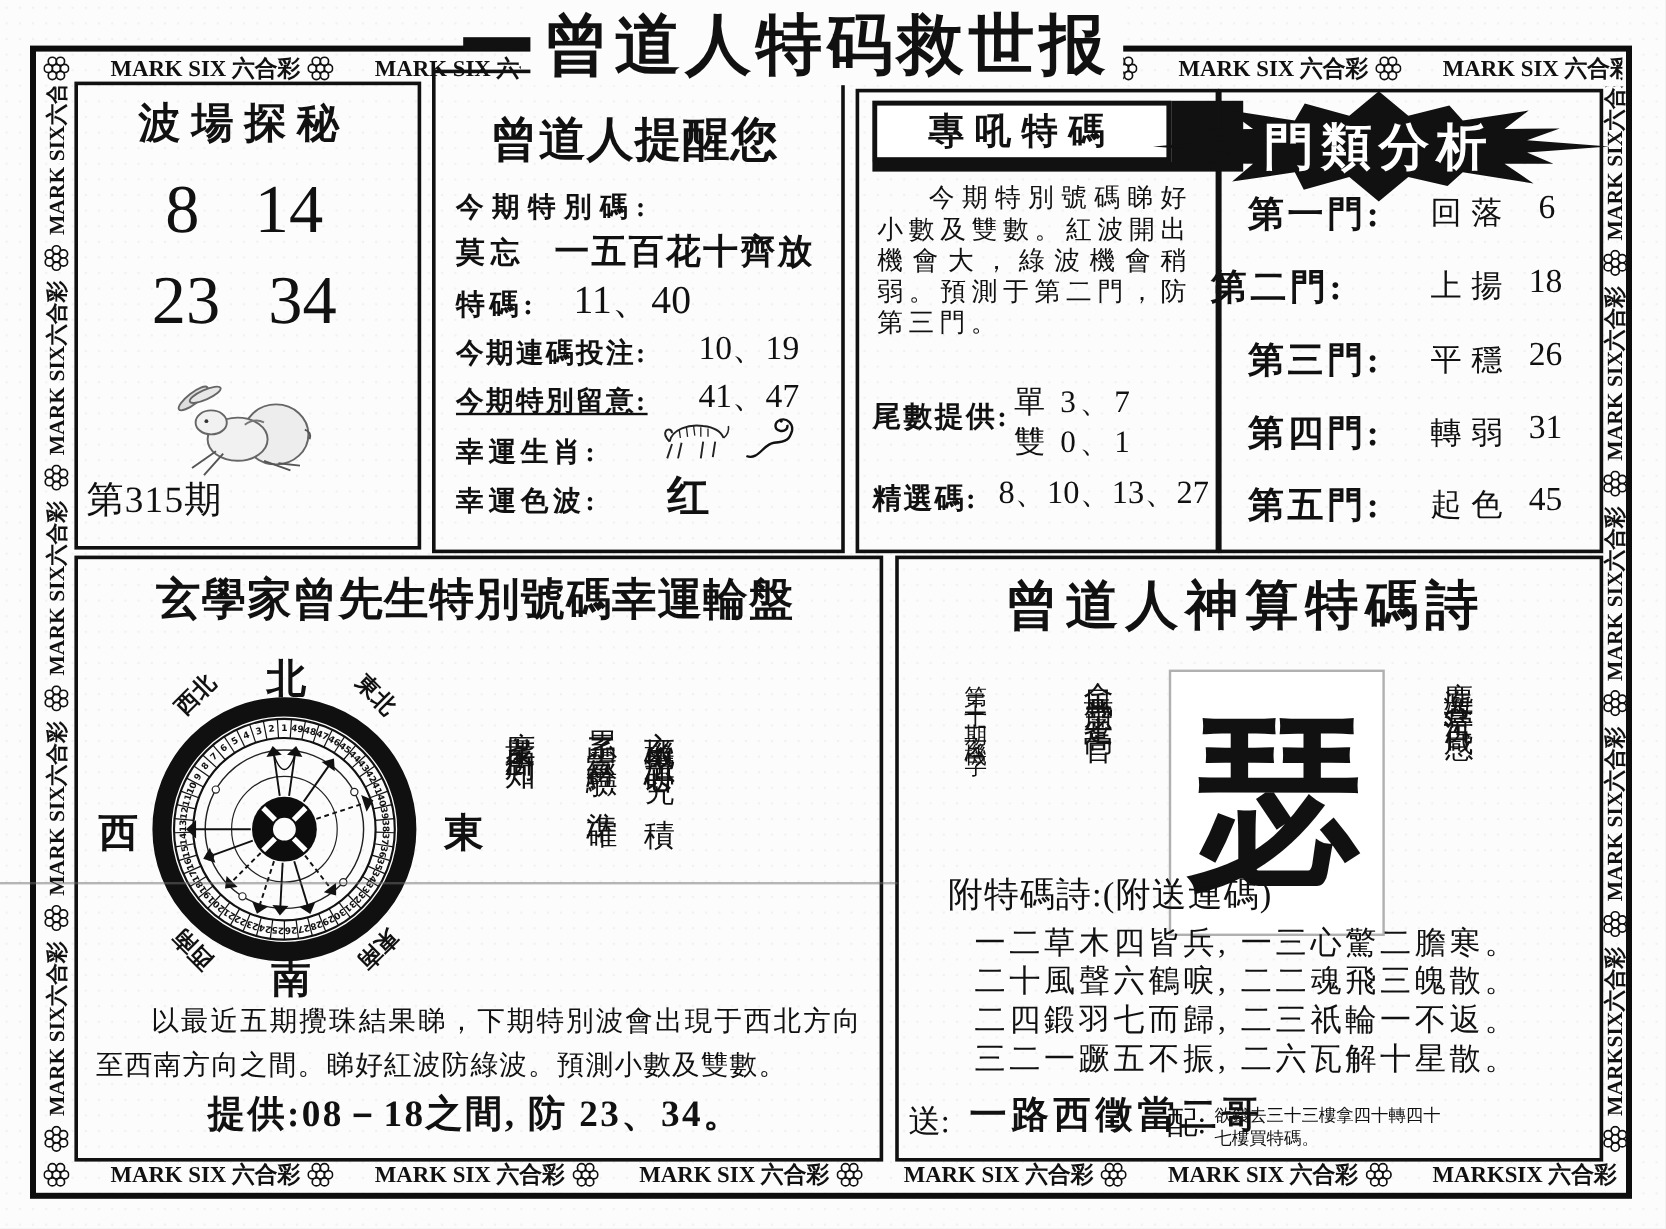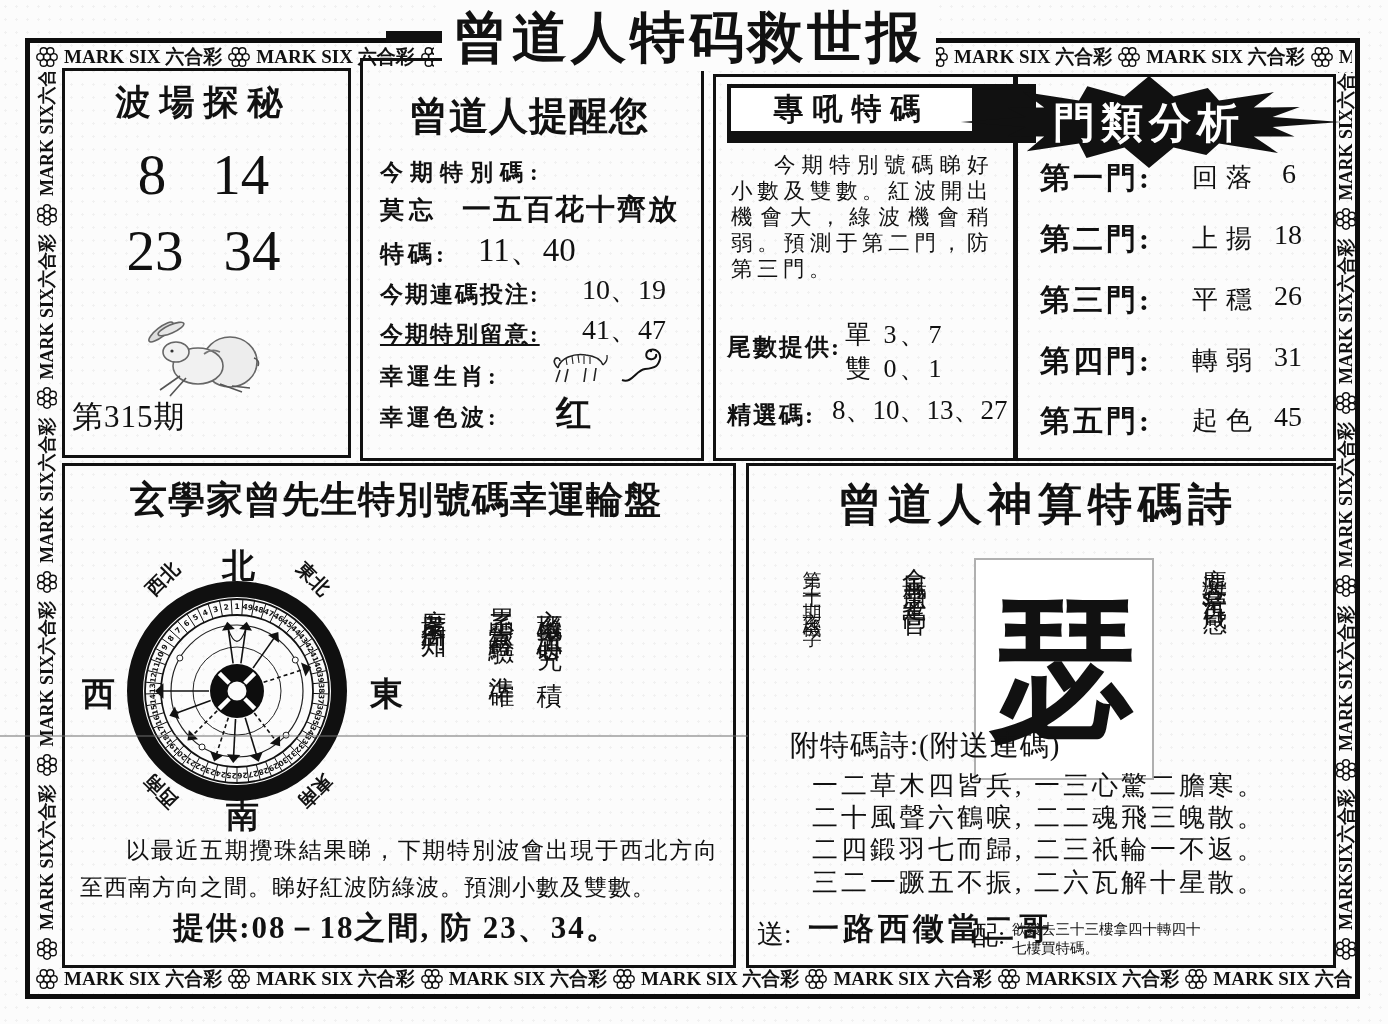--- a/index.html
+++ b/index.html
@@ -5,21 +5,21 @@
   html,body{margin:0;padding:0;background:#e9e9e9;}
   #page{position:relative;width:1388px;height:1024px;background:#fcfcfc;overflow:hidden;
         font-family:"Liberation Serif","DejaVu Serif",serif;color:#111;
         background-image:radial-gradient(circle,rgba(0,0,0,.045) 1px,transparent 1.3px);
         background-size:11px 13px;}
   .abs{position:absolute;}
   .sans{font-family:"Liberation Sans","DejaVu Sans",sans-serif;}
   #frame{position:absolute;left:25px;top:38px;width:1325px;height:951px;border:5px solid #0d0d0d;background:transparent;}
   .strip{position:absolute;display:flex;align-items:center;gap:6px;overflow:hidden;white-space:nowrap;
          font-weight:bold;font-size:19px;}
-  .strip .seg{white-space:nowrap;letter-spacing:0px;}
+  .strip .seg{white-space:nowrap;letter-spacing:0px;margin-left:28px;}
   .vstrip{position:absolute;overflow:hidden;}
   .vstrip .rot{position:absolute;display:flex;align-items:center;gap:8px;white-space:nowrap;
          font-weight:bold;font-size:18px;transform-origin:0 0;}
   .cbox{position:absolute;border:3px solid #111;background:rgba(255,255,255,0.0);}
   .ctr{display:flex;align-items:center;justify-content:center;text-align:center;}
   #main-title{z-index:6;background:#fcfcfc;font-weight:900;font-size:55px;letter-spacing:4px;}
   .lbl{font-weight:bold;}
   .vtext{writing-mode:vertical-rl;text-orientation:upright;}
   .gate-label{font-weight:bold;font-size:30px;letter-spacing:3px;}
   .gate-trend{font-size:26px;letter-spacing:8px;}
@@ -344,21 +344,21 @@
   <div class="abs" style="left:832px;top:392px;font-size:27px;">8、10、13、27</div>
 
   <div class="cbox" style="left:1015px;top:74px;width:315px;height:381px;"></div>
   <div class="abs" id="burst-holder" style="left:953px;top:74px;width:392px;height:96px;z-index:4;"><svg width="392" height="96" viewBox="0 0 392 96">
       <polygon points="388.0,48.0 319.6,53.1 341.5,62.4 300.8,62.4 325.0,78.9 266.0,69.6 253.3,81.1 220.6,73.5 196.0,94.0 171.4,73.5 133.5,84.1 126.0,69.6 73.8,77.3 91.2,62.4 54.1,62.1 72.4,53.1 7.8,48.0 72.4,42.9 54.1,33.9 91.2,33.6 69.7,17.7 126.0,26.4 134.3,12.3 171.4,22.5 196.0,2.0 220.6,22.5 254.8,14.0 266.0,26.4 320.9,18.1 300.8,33.6 346.8,33.0 319.6,42.9" fill="#111"></polygon>
       <text x="196" y="63" text-anchor="middle" fill="#fff" font-size="42" font-weight="900" letter-spacing="6" font-family="'Liberation Serif','DejaVu Serif',serif">門類分析</text>
     </svg></div>
   <div class="abs gate-label" style="left:1040px;top:158px;">第一門:</div>
   <div class="abs gate-trend" style="left:1192px;top:160px;">回落</div>
   <div class="abs gate-value" style="left:1282px;top:158px;">6</div>
-  <div class="abs gate-label" style="left:1040px;top:219px;">第二門:</div>
+  <div class="abs gate-label" style="left:1009px;top:219px;">第二門:</div>
   <div class="abs gate-trend" style="left:1192px;top:221px;">上揚</div>
   <div class="abs gate-value" style="left:1274px;top:219px;">18</div>
   <div class="abs gate-label" style="left:1040px;top:280px;">第三門:</div>
   <div class="abs gate-trend" style="left:1192px;top:282px;">平穩</div>
   <div class="abs gate-value" style="left:1274px;top:280px;">26</div>
   <div class="abs gate-label" style="left:1040px;top:341px;">第四門:</div>
   <div class="abs gate-trend" style="left:1192px;top:343px;">轉弱</div>
   <div class="abs gate-value" style="left:1274px;top:341px;">31</div>
   <div class="abs gate-label" style="left:1040px;top:401px;">第五門:</div>
   <div class="abs gate-trend" style="left:1192px;top:403px;">起色</div>

